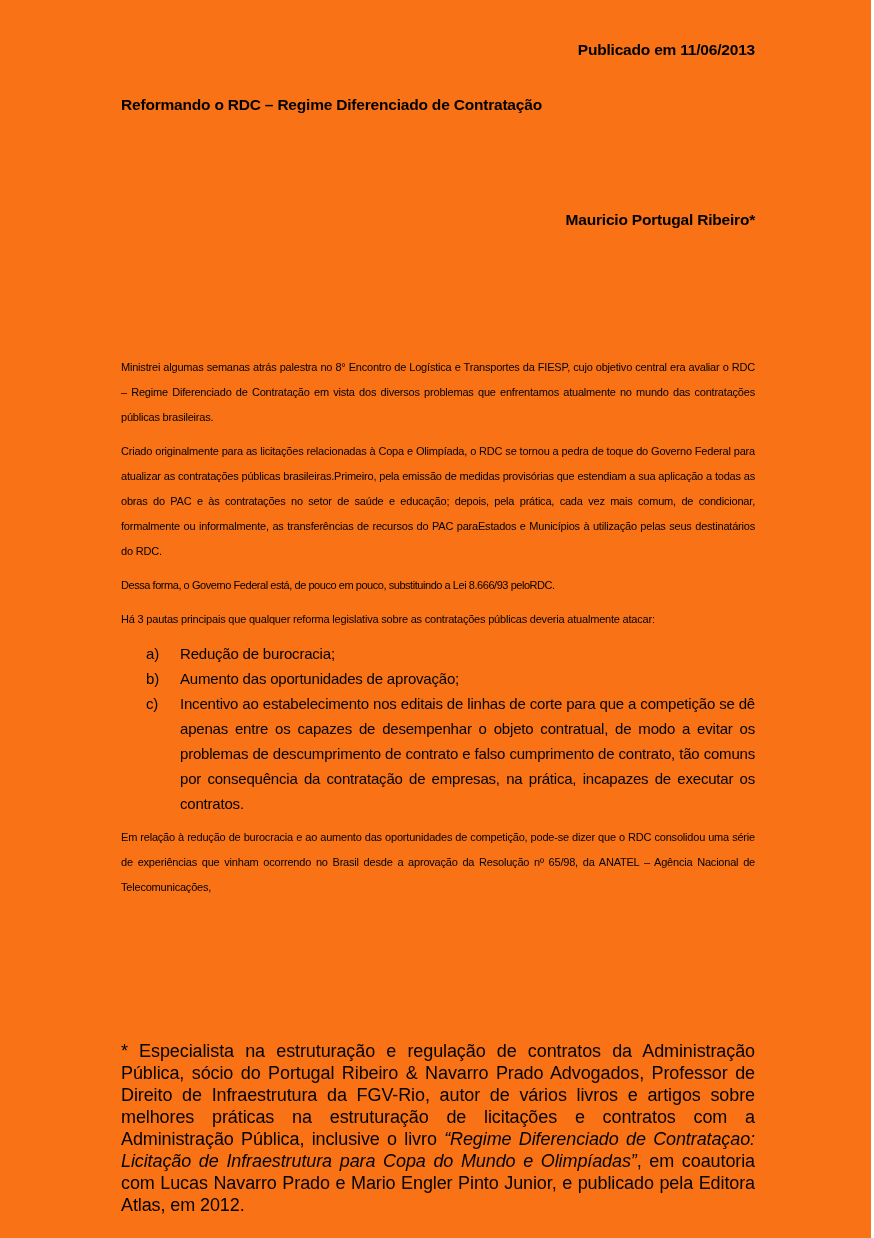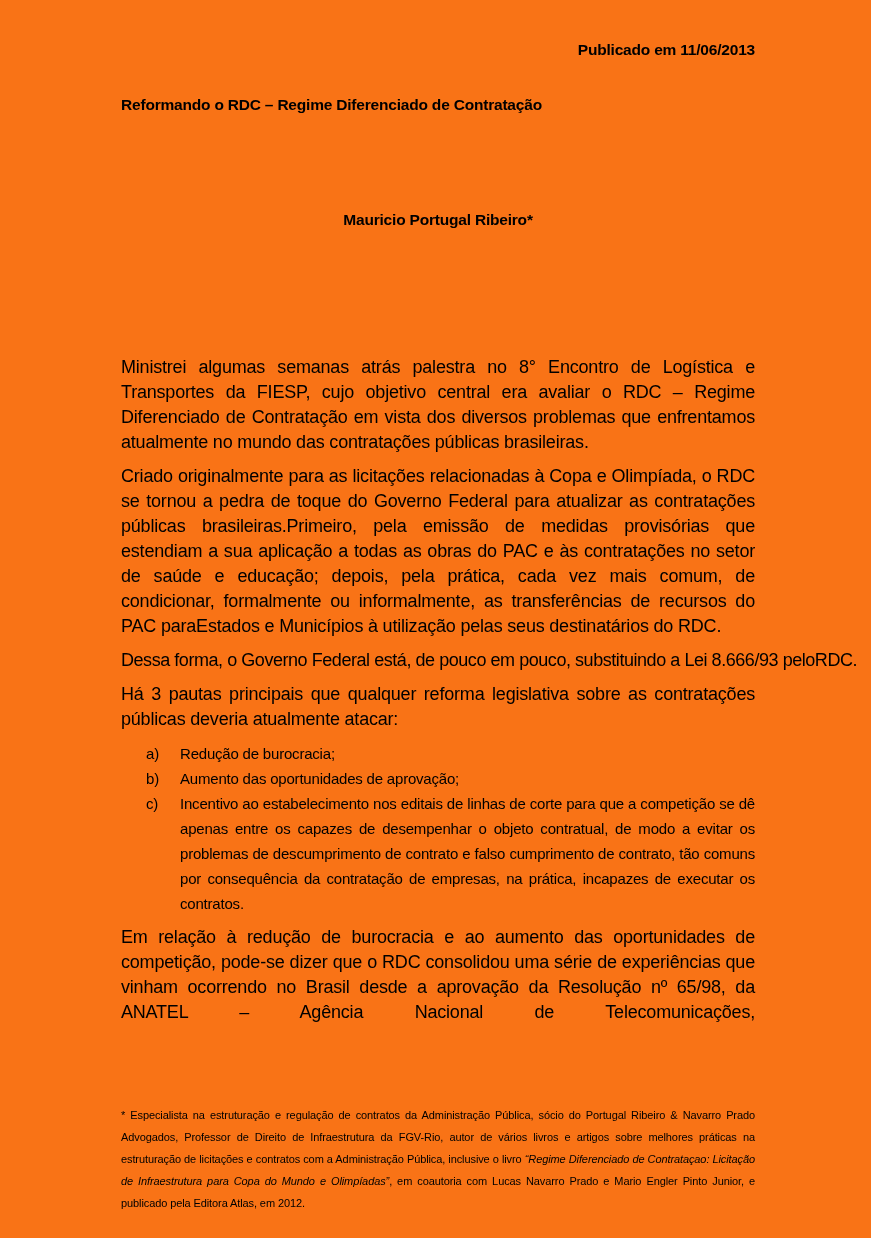--- a/index.html
+++ b/index.html
@@ -30,29 +30,29 @@
   .doc-title {
     margin-top: 36px;
     text-align: left;
     font-weight: bold;
     font-size: 15.5px;
     line-height: 19px;
     letter-spacing: -0.2px;
   }
   .author {
     margin-top: 96px;
-    text-align: center;
+    text-align: right;
     font-weight: bold;
     font-size: 15.5px;
     line-height: 19px;
     letter-spacing: -0.2px;
   }
   .body-p {
     margin: 0 0 9px 0;
-    font-size: 18px;
+    font-size: 11px;
     line-height: 25px;
     text-align: justify;
     letter-spacing: -0.2px;
   }
   .first-p { margin-top: 126px; }
   .one-line { white-space: nowrap; letter-spacing: -0.45px; }
   .justify-last { text-align-last: justify; }
   .alpha-list { margin: 0 0 9px 0; padding-left: 25px; }
   .list-item {
     display: flex;
@@ -64,23 +64,23 @@
     flex: 0 0 34px;
     text-align: left;
   }
   .list-text {
     flex: 1 1 auto;
     text-align: justify;
   }
   .footnote {
     position: absolute;
     left: 121px;
-    top: 1104px;
+    top: 1040px;
     width: 634px;
-    font-size: 11px;
+    font-size: 18px;
     line-height: 22px;
     text-align: justify;
     letter-spacing: -0.1px;
   }
   .footnote em { font-style: italic; }
 </style>
 </head>
 <body>
 
 <div class="page">

